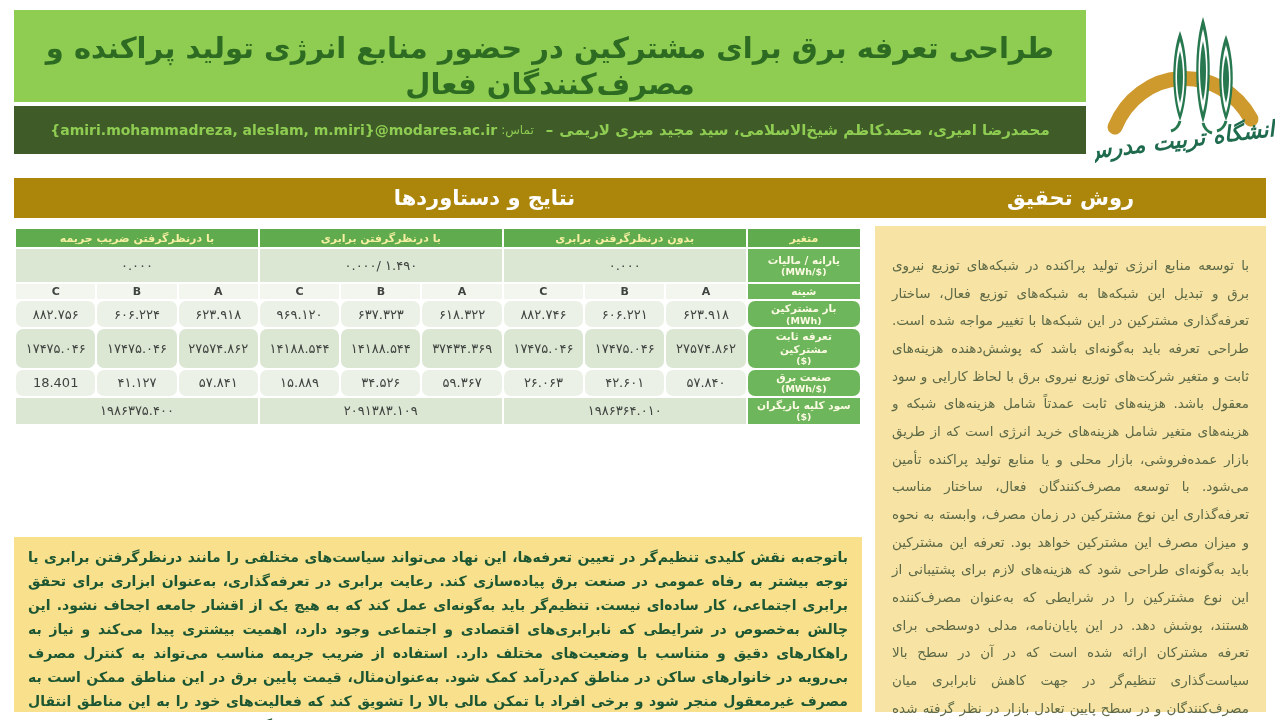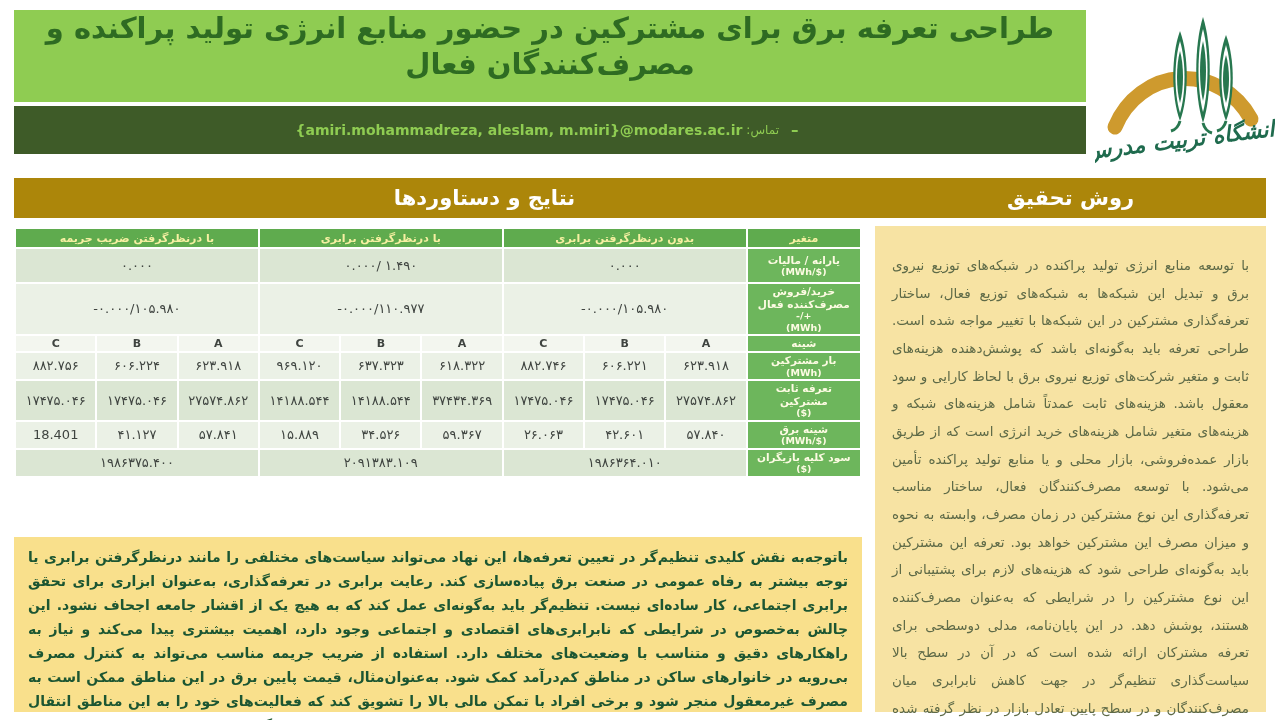--- a/index.html
+++ b/index.html
@@ -8,21 +8,21 @@
     position: relative;
     background: #ffffff;
     font-family: "DejaVu Sans", sans-serif;
     direction: rtl;
     overflow: hidden;
   }
   
   .title-bar {
     position: absolute; left: 14px; top: 10px; width: 1072px; height: 92px;
     background: #8FCC52;
-    display: flex; align-items: flex-start; justify-content: center;
+    display: flex; align-items: flex-end; justify-content: center;
   }
   .title-text {
     color: #2E6B22; font-size: 29px; font-weight: bold;
     text-align: center; padding: 0 24px; line-height: 1.25;
   }
   .authors-bar {
     position: absolute; left: 14px; top: 106px; width: 1072px; height: 48px;
     background: #3E5B28;
     display: flex; align-items: center; justify-content: center;
     color: #8FCC52; white-space: nowrap;
@@ -63,21 +63,21 @@
     font-size: 10.5px; font-weight: 600; line-height: 1.2; padding: 1px 3px;
   }
   td.var .unit { font-size: 9.5px; font-weight: bold; }
   td.num { color: #3F4440; font-size: 13px; direction: ltr; unicode-bidi: isolate; }
   td.bus { color: #3F4440; font-size: 11px; font-weight: 600; }
   tr.sage  td.num, tr.sage  td.bus { background: #DBE6D3; }
   tr.light td.num, tr.light td.bus { background: #EBF1E6; }
   tr.white td.num, tr.white td.bus { background: #F3F6EF; }
   tr.h34 td { height: 33px; } tr.h46 td { height: 45px; }
   tr.h30 td { height: 29px; } tr.h48 td { height: 47px; }
-  tr.h16 td { height: 15px; } tr.h27 td { height: 26px; }
+  tr.h16 td { height: 15px; } tr.h27 td { height: 26px; border-radius: 7px; }
   tr.h25 td { height: 24px; }
   
   .results-paragraph {
     position: absolute; left: 14px; top: 537px; width: 848px; height: 175px;
     background: #F9E08C; color: #1C5632;
     font-size: 14px; font-weight: bold; line-height: 1.72;
     padding: 8px 14px; text-align: justify; text-align-last: center;
   }
   
   .method-body {
@@ -88,20 +88,21 @@
   }
 </style>
 </head>
 <body>
 
 <div class="title-bar">
   <div class="title-text">طراحی تعرفه برق برای مشترکین در حضور منابع انرژی تولید پراکنده و مصرف‌کنندگان فعال</div>
 </div>
 
 <div class="authors-bar">
+  <span class="authors-names">محمدرضا امیری، محمدکاظم شیخ‌الاسلامی، سید مجید میری لاریمی</span>
   <span class="dash">–</span>
   <span class="contact-label">تماس:</span>
   <span class="contact-email">{amiri.mohammadreza, aleslam, m.miri}@modares.ac.ir</span>
 </div>
 
 <div class="logo-box">
   <svg width="180" height="160" viewBox="0 0 180 160">
     <path d="M20,122 A76,80 0 0 1 156,114" fill="none" stroke="#CE9A2E" stroke-width="15" stroke-linecap="round"></path>
     <g>
       <g transform="translate(85,72)">
@@ -159,31 +160,20 @@
   <tr class="sage h34">
     <td class="var">
       <div>یارانه / مالیات</div>
       <div class="unit">($/MWh)</div>
     </td>
     <td class="num" colspan="3">۰.۰۰۰</td>
     <td class="num" colspan="3">۰.۰۰۰/ ۱.۴۹۰</td>
     <td class="num" colspan="3">۰.۰۰۰</td>
   </tr>
 
-  <tr class="light h46">
-    <td class="var">
-      <div>خرید/فروش</div>
-      <div>مصرف‌کننده فعال</div>
-      <div class="unit">+/-</div>
-      <div class="unit">(MWh)</div>
-    </td>
-    <td class="num" colspan="3">-۰.۰۰۰/۱۰۵.۹۸۰</td>
-    <td class="num" colspan="3">-۰.۰۰۰/۱۱۰.۹۷۷</td>
-    <td class="num" colspan="3">-۰.۰۰۰/۱۰۵.۹۸۰</td>
-  </tr>
 
 
 
   <tr class="white h16">
     <td class="var">شینه</td>
     <td class="bus">A</td>
     <td class="bus">B</td>
     <td class="bus">C</td>
     <td class="bus">A</td>
     <td class="bus">B</td>
@@ -220,21 +210,21 @@
     <td class="num">۳۷۴۳۴.۳۶۹</td>
     <td class="num">۱۴۱۸۸.۵۴۴</td>
     <td class="num">۱۴۱۸۸.۵۴۴</td>
     <td class="num">۲۷۵۷۴.۸۶۲</td>
     <td class="num">۱۷۴۷۵.۰۴۶</td>
     <td class="num">۱۷۴۷۵.۰۴۶</td>
   </tr>
 
   <tr class="light h27">
     <td class="var">
-      <div>شینه برق</div>
+      <div>صنعت برق</div>
       <div class="unit">($/MWh)</div>
     </td>
     <td class="num">۵۷.۸۴۰</td>
     <td class="num">۴۲.۶۰۱</td>
     <td class="num">۲۶.۰۶۳</td>
     <td class="num">۵۹.۳۶۷</td>
     <td class="num">۳۴.۵۲۶</td>
     <td class="num">۱۵.۸۸۹</td>
     <td class="num">۵۷.۸۴۱</td>
     <td class="num">۴۱.۱۲۷</td>

